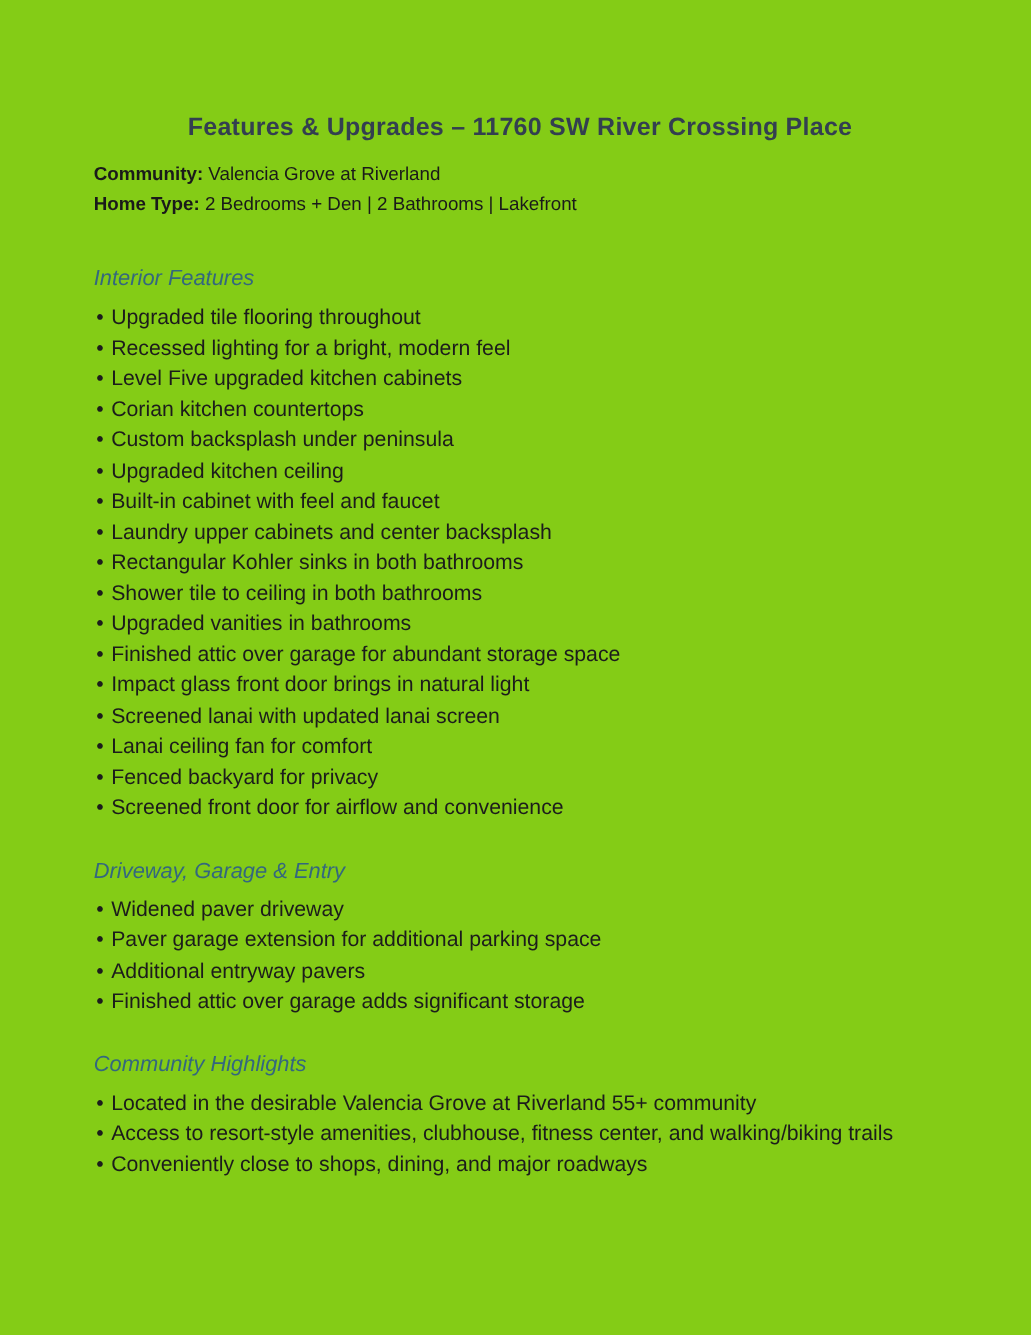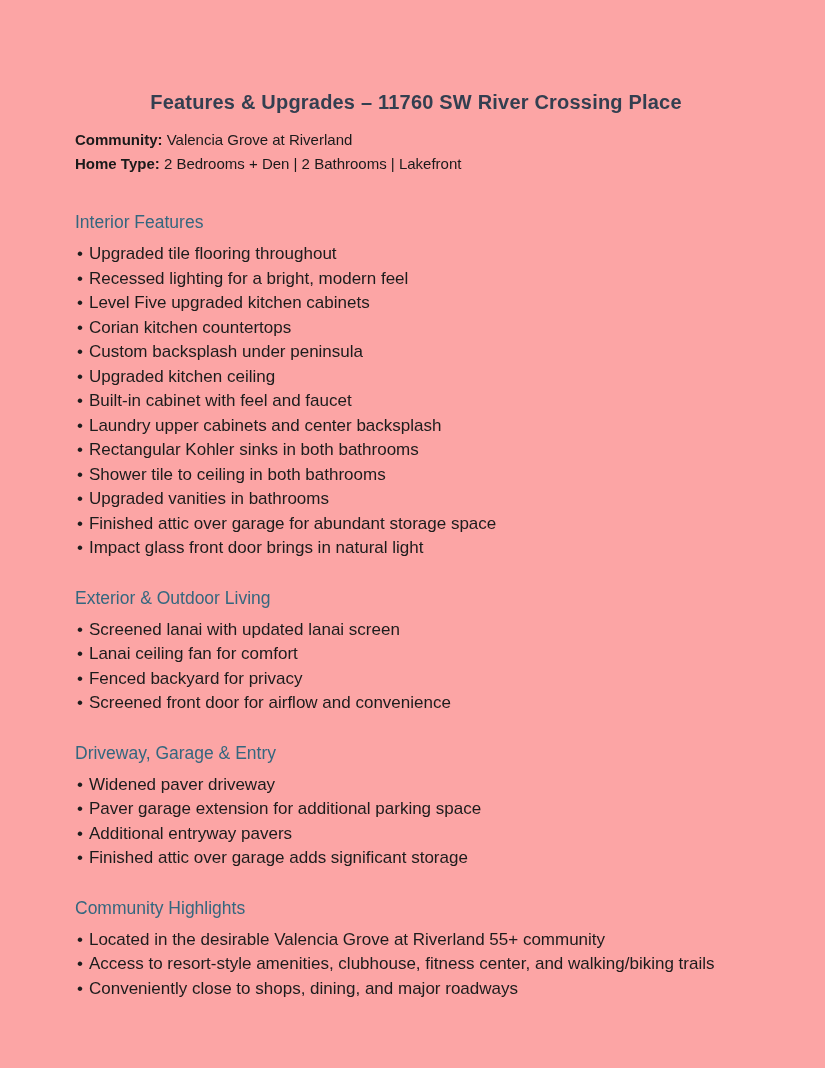--- a/index.html
+++ b/index.html
@@ -6,21 +6,21 @@
   html, body { background: #ffffff; }
   body {
     font-family: "Liberation Sans", sans-serif;
     color: #212121;
   }
   .page {
     position: relative;
     width: 825px;
     height: 1068px;
     margin: 0 auto;
-    background: #fca5a5;
+    background: #84cc16;
     padding: 91px 68px 0 75px;
     overflow: hidden;
   }
   .doc-title {
     text-align: center;
     font-size: 20px;
     font-weight: bold;
     color: #333f50;
     letter-spacing: 0.2px;
     margin-bottom: 14px;
@@ -31,20 +31,21 @@
     line-height: 24px;
     color: #1a1a1a;
   }
   .meta-label { font-weight: bold; }
   .section-heading {
     font-size: 17.5px;
     font-weight: 400;
     color: #34677f;
     margin-top: 27px;
     margin-bottom: 9px;
+    font-style: italic;
   }
   .section:first-of-type .section-heading { margin-top: 36px; }
   .section-list { }
   .feature-item {
     font-size: 17px;
     line-height: 24.5px;
     color: #1c1c1c;
     padding-left: 2px;
   }
   .bullet {
@@ -122,21 +123,20 @@
     <span class="bullet">•</span><span class="item-text">Finished attic over garage for abundant storage space</span>
   </div>
 
   <div class="feature-item">
     <span class="bullet">•</span><span class="item-text">Impact glass front door brings in natural light</span>
   </div>
 </div>
   </div>
 
   <div class="section">
-    <h2 class="section-heading">Exterior &amp; Outdoor Living</h2>
     <div class="section-list">
 
   <div class="feature-item">
     <span class="bullet">•</span><span class="item-text">Screened lanai with updated lanai screen</span>
   </div>
 
   <div class="feature-item">
     <span class="bullet">•</span><span class="item-text">Lanai ceiling fan for comfort</span>
   </div>
 

